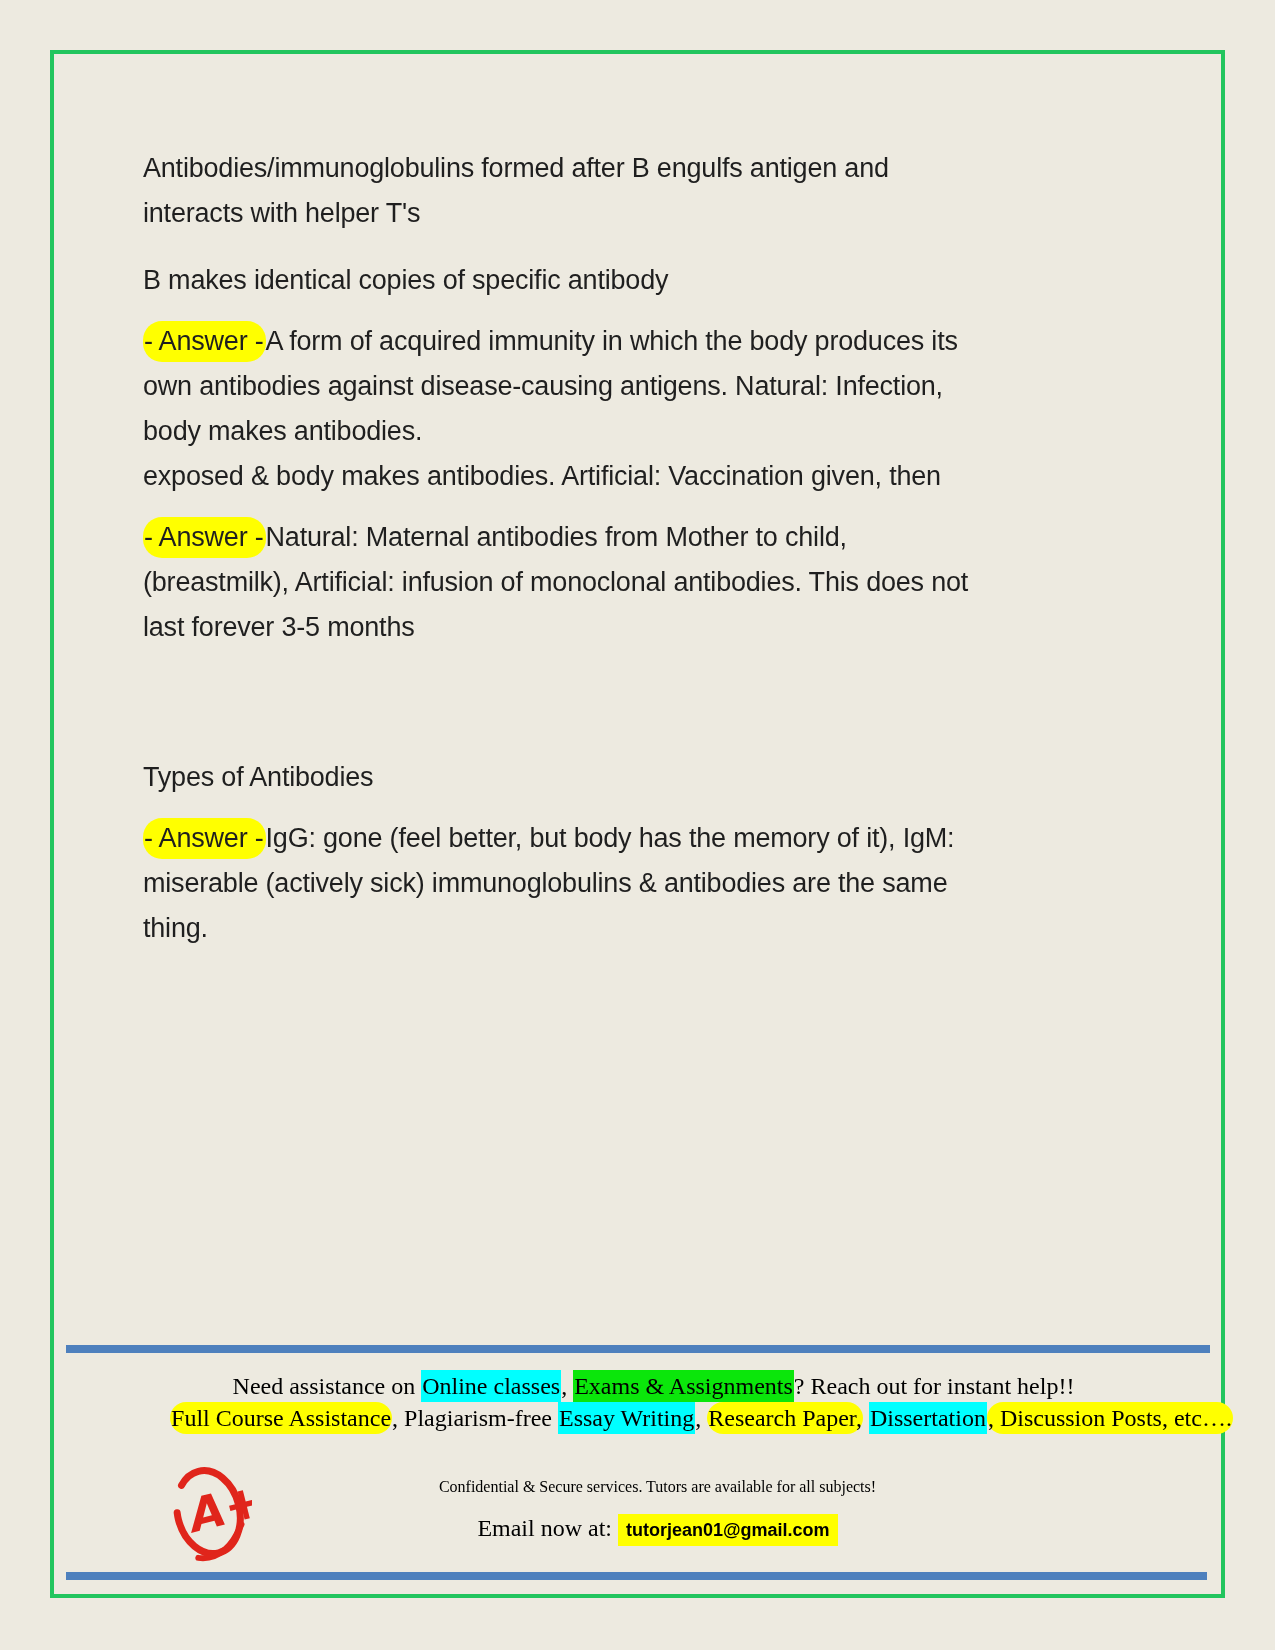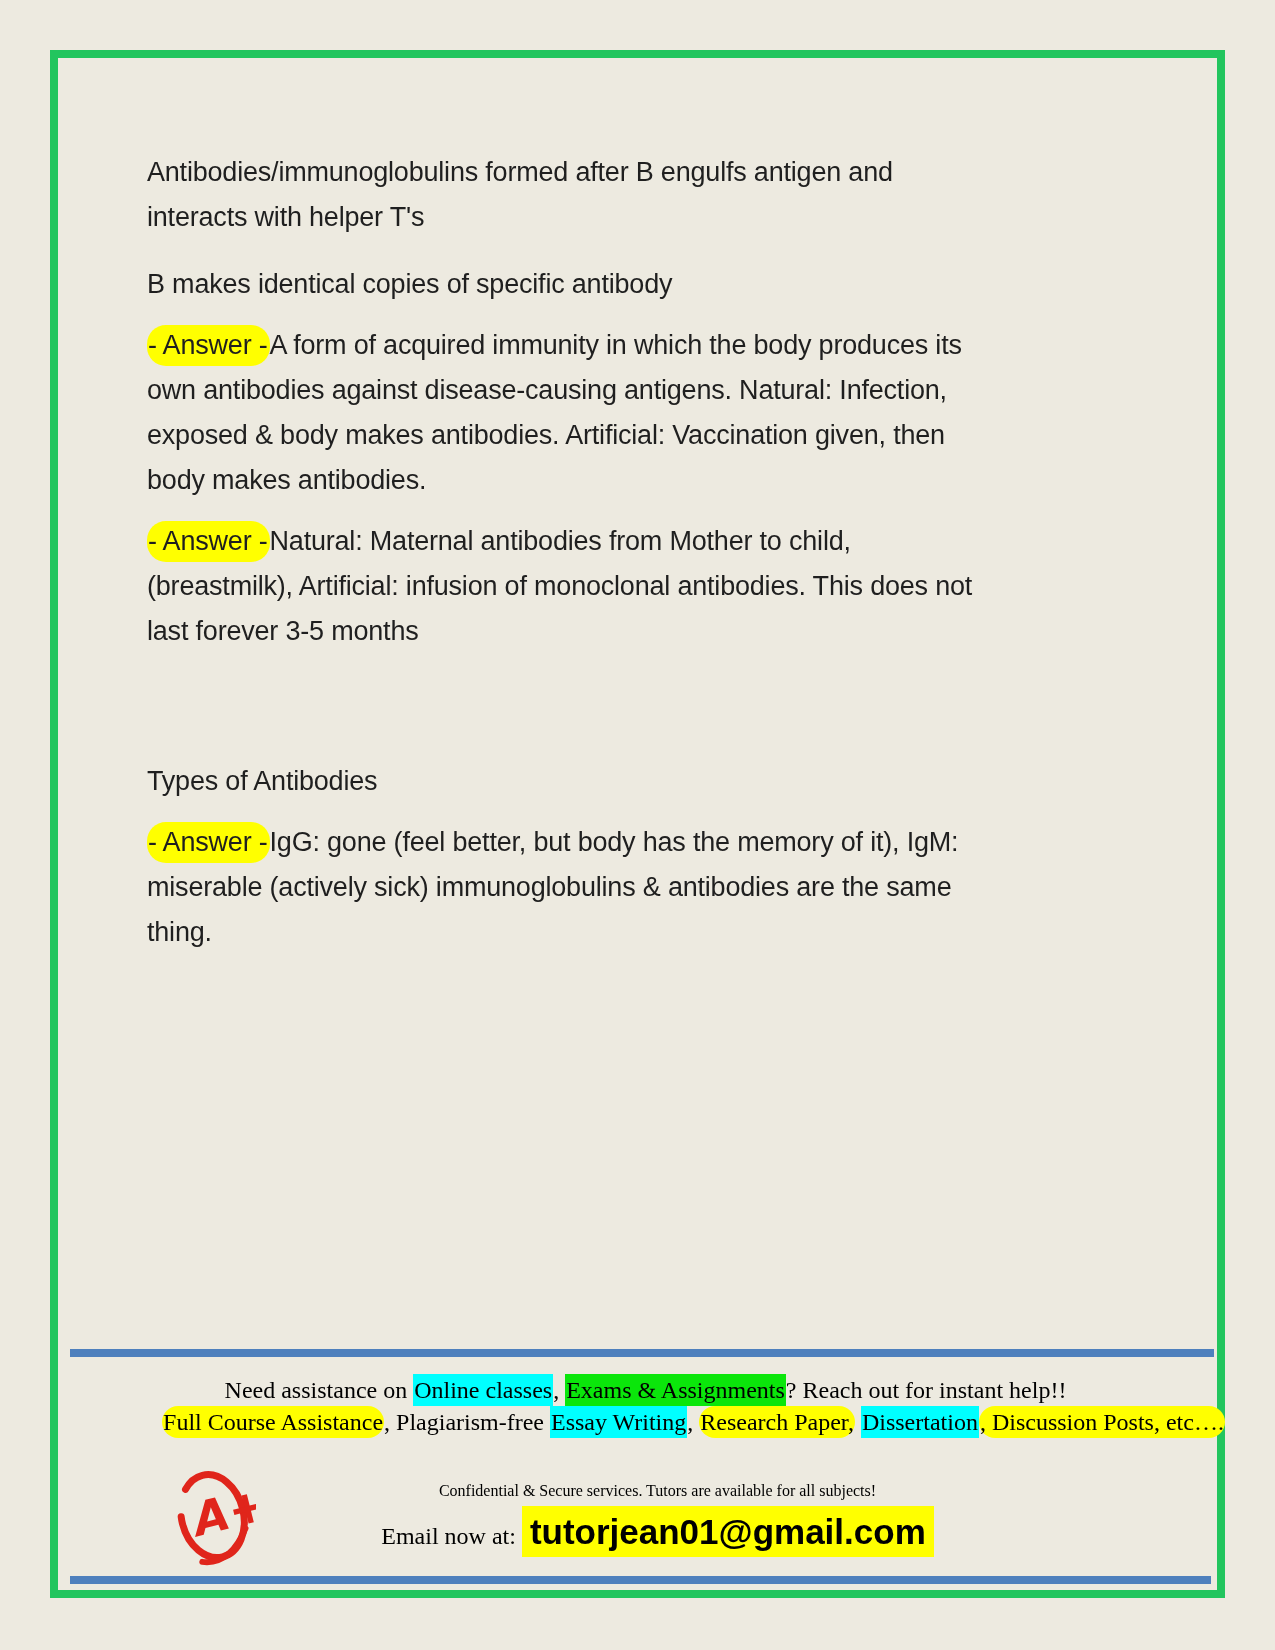--- a/index.html
+++ b/index.html
@@ -6,21 +6,21 @@
   body {
     width: 1275px; height: 1650px;
     background: #edeae0;
     position: relative;
     font-family: "Liberation Sans", sans-serif;
     overflow: hidden;
   }
   .page {
     position: absolute; left: 50px; top: 50px;
     width: 1175px; height: 1548px;
-    border: 8px solid #22c55e;
+    border: 4px solid #22c55e;
     box-sizing: border-box;
   }
   
   .content {
     position: absolute; left: 89px; top: 92px; right: 30px;
     font-size: 27px; line-height: 45px;
     color: #1f1f1f;
     letter-spacing: -0.2px;
   }
   .para { margin: 0; }
@@ -37,21 +37,21 @@
   .hl-cyan   { background: #00ffff; }
   .hl-green  { background: #0be60b; }
   .answer-label { padding: 5px 2px 6px 1px; }
   
   .rule {
     position: absolute; height: 8px; background: #4e80bd;
   }
   .rule-top    { left: 12px; top: 1291px; width: 1144px; }
   .rule-bottom { left: 12px; top: 1518px; width: 1141px; }
   .ad {
-    position: absolute; left: 8px; width: 100%;
+    position: absolute; left: 16px; width: 100%;
     text-align: center;
     font-family: "Liberation Serif", serif;
     font-size: 24px; line-height: 32px; color: #000;
     white-space: nowrap;
   }
   .ad1 { top: 1316px; }
   .ad2 { top: 1348px; margin-left: 48px; }
   .ad mark { padding: 3px 1px; }
   .logo {
     position: absolute; left: 112px; top: 1408px;
@@ -68,21 +68,21 @@
   .email-line {
     position: absolute; left: 0; top: 1452px; width: 100%;
     text-align: center;
     font-family: "Liberation Serif", serif;
     font-size: 24px; line-height: 44px; color: #000;
     white-space: nowrap;
     text-indent: 40px;
   }
   .email-addr {
     font-family: "Liberation Sans", sans-serif;
-    font-weight: 700; font-size: 35px;
+    font-weight: 700; font-size: 18px;
     background: #ffff00;
     padding: 6px 8px;
   }
 </style>
 </head>
 <body>
 
 <div class="page">
 
   <div class="content">
@@ -93,22 +93,22 @@
       </p>
 
     <p class="para para-gap">
         <span class="line">B makes identical copies of specific antibody</span>
       </p>
 
     <div class="section">
       <p class="para answer-para">
           <span class="line"><mark class="hl-yellow answer-label">- Answer -</mark><span>A form of acquired immunity in which the body produces its</span></span>
           <span class="line">own antibodies against disease-causing antigens. Natural: Infection,</span>
+          <span class="line">body makes antibodies.</span>
           <span class="line">exposed &amp; body makes antibodies. Artificial: Vaccination given, then</span>
-          <span class="line">body makes antibodies.</span>
         </p>
     </div>
 
     <div class="section">
       <p class="para answer-para">
           <span class="line"><mark class="hl-yellow answer-label">- Answer -</mark><span>Natural: Maternal antibodies from Mother to child,</span></span>
           <span class="line">(breastmilk), Artificial: infusion of monoclonal antibodies. This does not</span>
           <span class="line">last forever 3-5 months</span>
         </p>
     </div>

